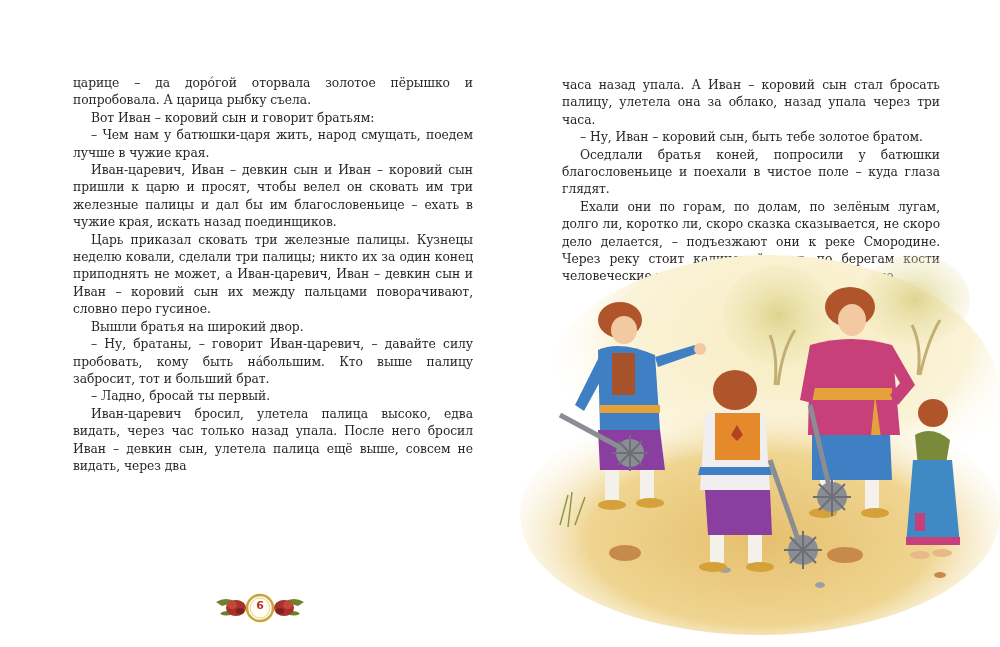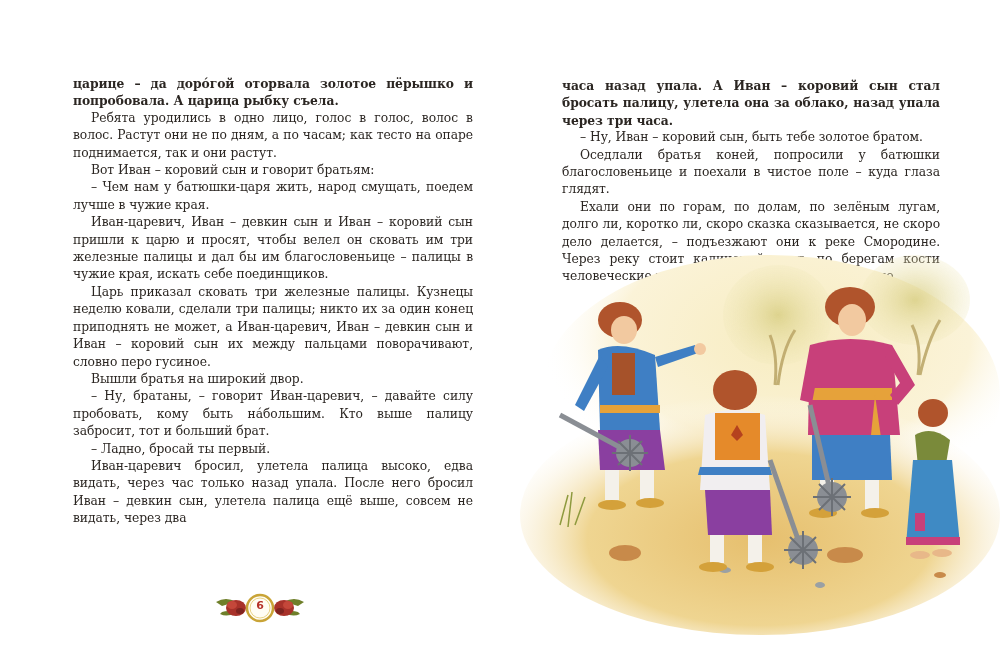--- a/index.html
+++ b/index.html
@@ -10,43 +10,42 @@
 
   .page { position: absolute; top: 0; height: 647px; }
   .page-left { left: 0; width: 500px; }
   .page-right { left: 500px; width: 500px; }
 
   .text-col { position: absolute; font-size: 12.3px; line-height: 17.4px; text-align: justify; color: #2b2622; letter-spacing: -0.05px; }
   .page-left .text-col { left: 73px; top: 75px; width: 400px; }
   .page-right .text-col { left: 62px; top: 77px; width: 378px; }
 
   .text-col p { text-indent: 18px; margin: 0; }
-  .text-col p.noindent { text-indent: 0; font-weight: bold; }
+  .text-col p.noindent { text-indent: 0; }
 
   
   .folio { position: absolute; left: 212px; top: 588px; width: 96px; height: 40px; }
   .folio svg { width: 96px; height: 40px; display: block; }
   .folio-num { position: absolute; left: 0; width: 96px; top: 11px; text-align: center; font-family: "DejaVu Sans", sans-serif; font-size: 11px; font-weight: bold; color: #b5322a; }
 
   
   .illustration { position: absolute; left: 20px; top: 245px; width: 480px; height: 395px; }
   .illustration svg { width: 480px; height: 395px; display: block; }
 </style>
 </head>
 <body>
 
 <div class="spread">
 
   <div class="page page-left">
     <div class="text-col">
       <p class="noindent">царице – да дорóгой оторвала золотое пёрышко и попробовала. А царица рыбку съела.</p>
-      <p>Ребята уродились в одно лицо, голос в голос, волос в волос. Растут они не по дням, а по часам; как тесто на опаре поднимается, так и они растут.</p>
       <p>Вот Иван – коровий сын и говорит братьям:</p>
       <p>– Чем нам у батюшки-царя жить, народ смущать, поедем лучше в чужие края.</p>
-      <p>Иван-царевич, Иван – девкин сын и Иван – коровий сын пришли к царю и просят, чтобы велел он сковать им три железные палицы и дал бы им благословеньице – палицы в чужие края, искать себе поединщиков.</p>
+      <p>Иван-царевич, Иван – девкин сын и Иван – коровий сын пришли к царю и просят, чтобы велел он сковать им три железные палицы и дал бы им благословеньице – ехать в чужие края, искать назад поединщиков.</p>
       <p>Царь приказал сковать три железные палицы. Кузнецы неделю ковали, сделали три палицы; никто их за один конец приподнять не может, а Иван-царевич, Иван – девкин сын и Иван – коровий сын их между пальцами поворачивают, словно перо гусиное.</p>
       <p>Вышли братья на широкий двор.</p>
       <p>– Ну, братаны, – говорит Иван-царевич, – давайте силу пробовать, кому быть нáбольшим. Кто выше палицу забросит, тот и больший брат.</p>
       <p>– Ладно, бросай ты первый.</p>
       <p>Иван-царевич бросил, улетела палица высоко, едва видать, через час только назад упала. После него бросил Иван – девкин сын, улетела палица ещё выше, совсем не видать, через два</p>
     </div>
 
     <div class="folio">
       <svg viewBox="0 0 96 40">
 

